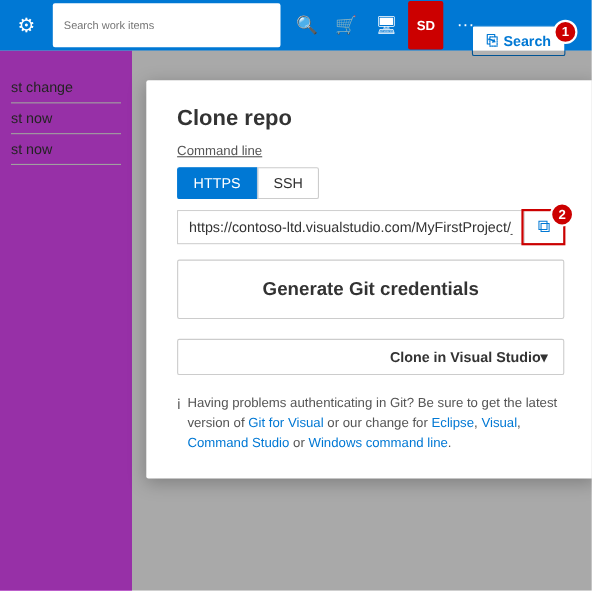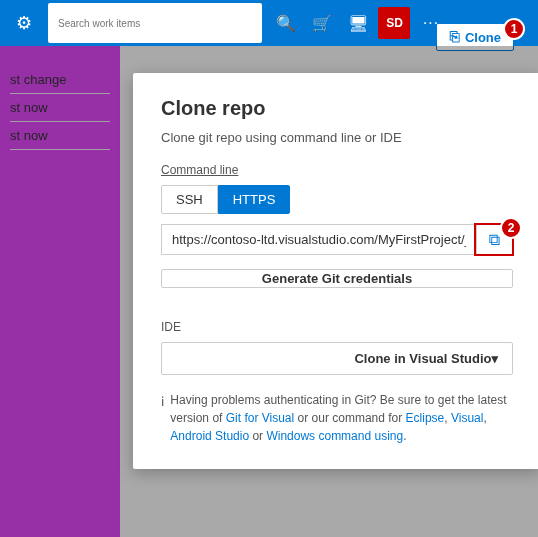--- a/index.html
+++ b/index.html
@@ -57,21 +57,21 @@
       display: flex;
       align-items: center;
       justify-content: center;
       color: white;
       font-size: 16px;
       cursor: pointer;
       border-radius: 2px;
     }
     .avatar-btn {
       width: 32px;
-      height: 32px;
+      height: 44px;
       background: #c00;
       border-radius: 2px;
       display: flex;
       align-items: center;
       justify-content: center;
       color: white;
       font-size: 12px;
       font-weight: bold;
       cursor: pointer;
     }
@@ -211,30 +211,30 @@
       color: #0078d4;
       font-size: 16px;
       outline: 2px solid #c00;
       outline-offset: 0px;
     }
 
     
     .gen-creds-btn {
       display: block;
       width: 100%;
-      padding: 1px 16px;
+      padding: 16px 16px;
       border: 1px solid #ccc;
       background: white;
       color: #333;
-      font-size: 13px;
+      font-size: 17px;
       font-weight: 600;
       cursor: pointer;
       text-align: center;
       border-radius: 2px;
-      margin-bottom: 32px;
+      margin-bottom: 18px;
     }
 
     
     .ide-section-label {
       font-size: 12px;
       color: #555;
       margin-bottom: 8px;
     }
     .ide-dropdown {
       width: 100%;
@@ -328,60 +328,58 @@
     <div class="navbar-icon-btn">🖥</div>
     <div class="avatar-btn">
       <span>SD</span>
     </div>
     <div class="navbar-icon-btn">···</div>
   </div>
 
   <div class="clone-nav-wrapper" style="position:relative; margin-left:6px;">
     <button class="clone-btn-nav" style="position:relative;">
       <span>⎘</span>
-      <span>Clone</span>
+      <span>Search</span>
       <span class="badge-1">1</span>
     </button>
   </div>
 </div>
 
 <div class="page-bg">
   <div class="page-bg-item">st change</div>
   <div class="page-bg-item">st now</div>
   <div class="page-bg-item">st now</div>
 </div>
 
 <div class="overlay"></div>
 
 <div class="clone-panel">
   <div class="clone-panel-title">Clone repo</div>
-  <div class="clone-panel-subtitle">Clone git repo using command line or IDE</div>
 
   <div class="section-label">Command line</div>
 
   <div class="tab-row">
+    <button class="tab-btn active">HTTPS</button>
     <button class="tab-btn">SSH</button>
-    <button class="tab-btn active">HTTPS</button>
   </div>
 
   <div class="url-row" style="position:relative;">
     <input class="url-input" type="text" readonly="" value="https://contoso-ltd.visualstudio.com/MyFirstProject/_git" style="">
     <button class="copy-btn" title="Copy URL">
       <span>⧉</span>
       <span class="badge-2">2</span>
     </button>
   </div>
 
   <button class="gen-creds-btn">Generate Git credentials</button>
 
-  <div class="ide-section-label">IDE</div>
   <div class="ide-dropdown">
     <span>Clone in Visual Studio</span>
     <span>▾</span>
   </div>
 
   <div class="info-text">
     <span class="info-icon">ℹ</span>
     <span>
-      <span>Having problems authenticating in Git? Be sure to get the latest version of </span><a href="#">Git for Visual</a><span> or our command for </span><a href="#">Eclipse</a><span>, </span><a href="#">Visual</a><span>, </span><a href="#">Android Studio</a><span> or </span><a href="#">Windows command using</a><span>.</span>
+      <span>Having problems authenticating in Git? Be sure to get the latest version of </span><a href="#">Git for Visual</a><span> or our change for </span><a href="#">Eclipse</a><span>, </span><a href="#">Visual</a><span>, </span><a href="#">Command Studio</a><span> or </span><a href="#">Windows command line</a><span>.</span>
     </span>
   </div>
 </div>
 
 </body></html>

